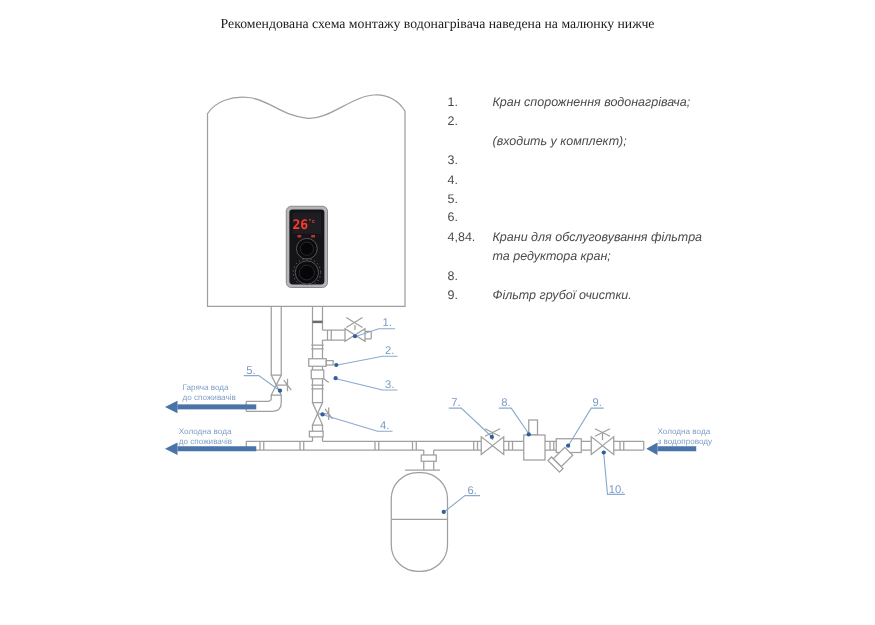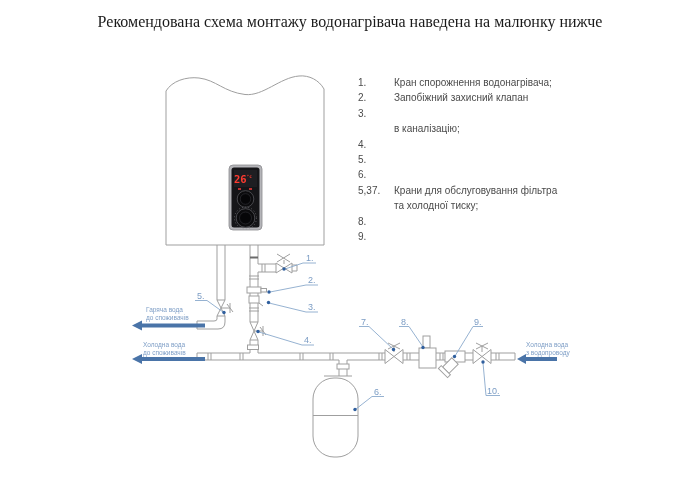--- a/index.html
+++ b/index.html
@@ -1,24 +1,24 @@
 <!DOCTYPE html>
 <html><head>
 <meta charset="utf-8">
 <style>
   html,body{margin:0;padding:0;background:#fff;}
   #page{position:relative;width:700px;height:500px;background:#fff;overflow:hidden;
         font-family:"Liberation Sans",sans-serif;}
   #title{position:absolute;top:13px;left:0;width:700px;text-align:center;
-         font-family:"Liberation Serif",serif;font-size:16px;color:#1a1a1a;}
+         font-family:"Liberation Serif",serif;font-size:11px;color:#1a1a1a;}
   #legend{position:absolute;left:358px;top:75px;width:250px;color:#4a4a4a;
           font-size:10px;}
   .lrow{display:flex;line-height:15.4px;}
   .lnum{display:inline-block;width:36px;flex:0 0 36px;}
-  .ltxt{display:inline-block;}
+  .ltxt{display:inline-block;font-style:italic;}
   svg{position:absolute;left:0;top:0;}
   .pipe{stroke:#9f9f9f;stroke-width:1;fill:none;}
   .pipew{stroke:#9f9f9f;stroke-width:1;fill:#fff;}
   .dark{stroke:#6b6b6b;stroke-width:2;fill:none;}
   .leader{stroke:#8aa9cc;stroke-width:0.9;fill:none;}
   .co{font:9px "Liberation Sans",sans-serif;fill:#7b9cc4;}
   .flow{font:6.5px "Liberation Sans",sans-serif;fill:#7e9ec6;}
   .dot{fill:#2f5f9e;stroke:none;}
   .arr{stroke:none;}
   .disp{font:bold 10.5px "DejaVu Sans Mono",monospace;}
@@ -30,51 +30,51 @@
 
   <div id="title">Рекомендована схема монтажу водонагрівача наведена на малюнку нижче</div>
 
   <div id="legend">
     <div class="lrow">
         <span class="lnum">1.</span>
         <span class="ltxt">Кран спорожнення водонагрівача;</span>
       </div>
     <div class="lrow">
         <span class="lnum">2.</span>
-        <span class="ltxt">Запобіжний захисний клапан</span>
+      </div>
+    <div class="lrow">
+        <span class="lnum"></span>
+        <span class="ltxt">(входить у комплект);</span>
       </div>
     <div class="lrow">
         <span class="lnum">3.</span>
       </div>
     <div class="lrow">
+        <span class="lnum">4.</span>
+      </div>
+    <div class="lrow">
+        <span class="lnum">5.</span>
+      </div>
+    <div class="lrow">
+        <span class="lnum">6.</span>
+      </div>
+    <div class="lrow">
+        <span class="lnum">4,84.</span>
+        <span class="ltxt">Крани для обслуговування фільтра</span>
+      </div>
+    <div class="lrow">
         <span class="lnum"></span>
-        <span class="ltxt">в каналізацію;</span>
-      </div>
-    <div class="lrow">
-        <span class="lnum">4.</span>
-      </div>
-    <div class="lrow">
-        <span class="lnum">5.</span>
-      </div>
-    <div class="lrow">
-        <span class="lnum">6.</span>
-      </div>
-    <div class="lrow">
-        <span class="lnum">5,37.</span>
-        <span class="ltxt">Крани для обслуговування фільтра</span>
-      </div>
-    <div class="lrow">
-        <span class="lnum"></span>
-        <span class="ltxt">та холодної тиску;</span>
+        <span class="ltxt">та редуктора кран;</span>
       </div>
     <div class="lrow">
         <span class="lnum">8.</span>
       </div>
     <div class="lrow">
         <span class="lnum">9.</span>
+        <span class="ltxt">Фільтр грубої очистки.</span>
       </div>
   </div>
 
   <svg width="700" height="500" viewBox="0 0 700 500">
 
     <g>
       <path class="pipew" d="M166,245 L166,91 C172,81 186,76.5 199,78 C216,80 224,92 245,94.5 C263,96.5 280,77.5 299,76 C309,75 319,80 324,89 L324,245 Z"></path>
     </g>
 
     <g>

